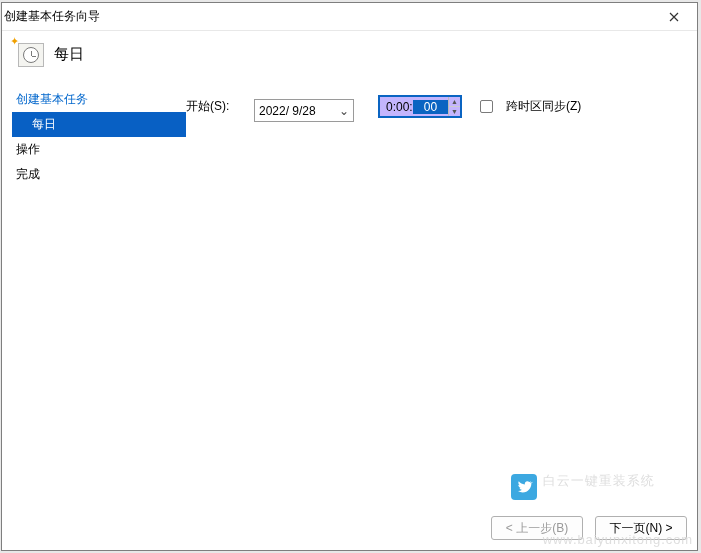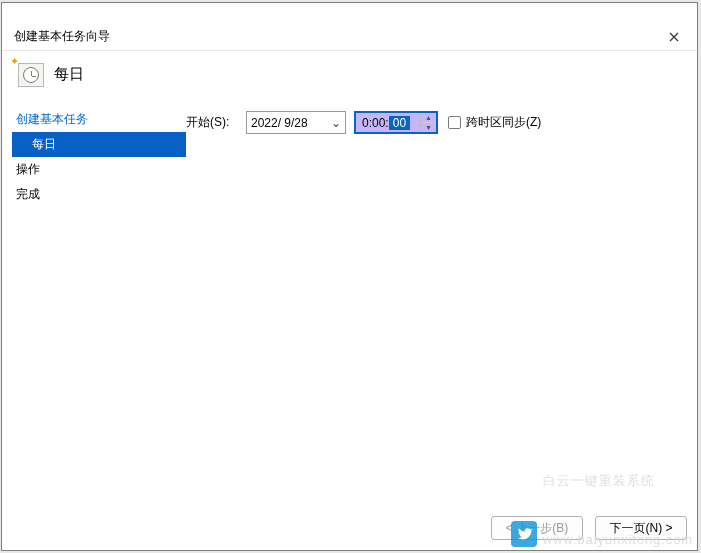--- a/index.html
+++ b/index.html
@@ -1,54 +1,54 @@
 <!DOCTYPE html>
 <html><head>
   <meta charset="utf-8">
   <style>
     * { margin:0; padding:0; box-sizing:border-box; font-family:"Microsoft YaHei","Segoe UI",Tahoma,sans-serif; font-size:12px; }
     body { width:701px; height:553px; background:#e8e8e8; overflow:hidden; position:relative; }
     .window { position:absolute; top:2px; left:1px; width:697px; height:549px; background:#fff; border:1px solid #7e7e7e; }
-    .titlebar { height:28px; display:flex; align-items:center; justify-content:space-between; padding:0 6px 0 12px; border-bottom:1px solid #e8e8e8;margin-top:20px; }
+    .titlebar { height:28px; display:flex; align-items:center; justify-content:space-between; padding:0 6px 0 2px; border-bottom:1px solid #e8e8e8; }
     .titlebar .title { font-size:12px; color:#000; }
     .titlebar .close { width:34px; height:22px; display:flex; align-items:center; justify-content:center; color:#333; cursor:default; }
     .titlebar .close svg { width:10px; height:10px; }
     .header { display:flex; align-items:center; gap:10px; padding:10px 12px 14px 12px; }
     .header .icon-wrap { width:30px; height:26px; position:relative; }
     .header .icon-wrap .star { position:absolute; left:-4px; top:-6px; font-size:11px; color:#f0a000; }
     .header .icon-wrap .clock { width:26px; height:24px; border:1px solid #b8b8b8; background:#f4f4f0; position:absolute; left:4px; top:2px; display:flex; align-items:center; justify-content:center; }
     .header .icon-wrap .clock .face { width:16px; height:16px; border:1px solid #7a7a7a; border-radius:50%; position:relative; background:#fff; }
     .header .icon-wrap .clock .face::before { content:""; position:absolute; width:1px; height:5px; background:#7a7a7a; left:7px; top:3px; }
     .header .icon-wrap .clock .face::after { content:""; position:absolute; width:4px; height:1px; background:#7a7a7a; left:8px; top:8px; }
     .header h1 { font-size:15px; font-weight:normal; color:#000; }
     .body { display:flex; height:400px; align-items:flex-start; }
     .sidebar { width:184px; padding:6px 0 0 10px; }
     .sidebar .item { padding:4px 6px 4px 4px; margin:0; font-size:12px; color:#000; }
     .sidebar .item.sub { padding-left:20px; }
     .sidebar .item.link { color:#0066cc; }
     .sidebar .item.selected { background:#0860c4; color:#fff; }
     .content { flex:1; padding:10px 10px 0 0; }
-    .row { display:flex; align-items:center; margin-bottom:14px; }
+    .row { display:flex; align-items:center; margin-bottom:14px;gap:8px; }
     .row .label { width:60px; text-align:left; color:#000; }
-    .date { width:100px; height:23px; border:1px solid #9a9a9a; display:flex; align-items:center; justify-content:space-between; padding:8px 4px; background:#fff; }
+    .date { width:100px; height:23px; border:1px solid #9a9a9a; display:flex; align-items:center; justify-content:space-between; padding:8px 4px; background:#fff;margin-top:8px; }
     .date .chev { width:10px; text-align:center; color:#4a4a4a; }
     .gap { width:8px; }
     .time { width:84px; height:23px; border:2px solid #0a64c2; display:flex; align-items:center; background:#c4b5fd; }
     .time .txt { flex:1; display:flex; align-items:center; padding-left:6px; }
     .time .plain { color:#000; }
-    .time .sel { background:#0a64c2; color:#fff; padding:0 4px; }
+    .time .sel { background:#0a64c2; color:#fff; padding:0 11px; }
     .time .spin { width:16px; height:100%; border-left:1px solid #bbb; display:flex; flex-direction:column; }
     .time .spin div { flex:1; display:flex; align-items:center; justify-content:center; font-size:7px; color:#555; border-bottom:1px solid #ccc; }
     .time .spin div:last-child { border-bottom:none; }
     .cb { margin:0 5px 0 10px; width:13px; height:13px; border:1px solid #7a7a7a; border-radius:2px; background:#fff; }
     .num { width:34px; height:22px; border:1px solid #9a9a9a; text-align:center; line-height:20px; background:#fff; margin:0 6px; }
     .footer { position:absolute; right:10px; bottom:10px; display:flex; gap:12px; }
     .btn { min-width:92px; height:24px; border:1px solid #b0b0b0; background:#fdfdfd; border-radius:3px; display:flex; align-items:center; justify-content:center; color:#000; }
     .btn.disabled { color:#9a9a9a; }
-    .watermark { position:absolute; right:8px; bottom:6px; display:flex; align-items:flex-end; gap:6px; opacity:0.82; pointer-events:none; }
+    .watermark { position:absolute; right:8px; bottom:6px; display:flex; align-items:flex-start; gap:6px; opacity:0.82; pointer-events:none; }
     .watermark .logo { width:26px; height:26px; background:#1296db; border-radius:4px; display:flex; align-items:center; justify-content:center; }
     .watermark .logo svg { width:18px; height:18px; }
     .watermark .txts { display:flex; flex-direction:column; line-height:1.1; }
     .watermark .t1 { font-size:13px; color:#d7d7d7; letter-spacing:1px; font-weight:500; }
     .watermark .t2 { font-size:13px; color:#d7d7d7; letter-spacing:.9px;margin-top:44px; }
   </style>
 </head>
 <body>
 
 <div class="window">

